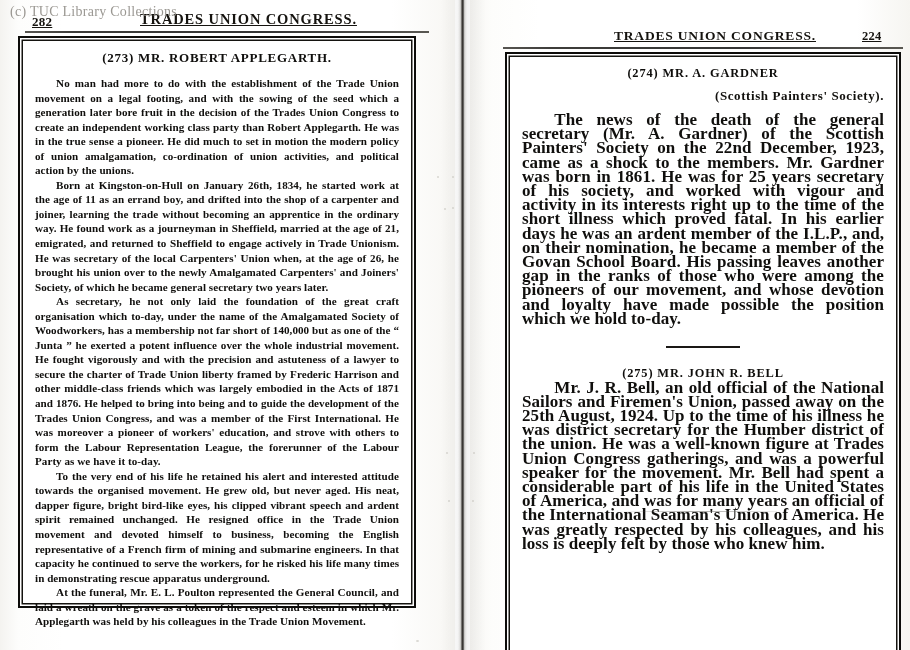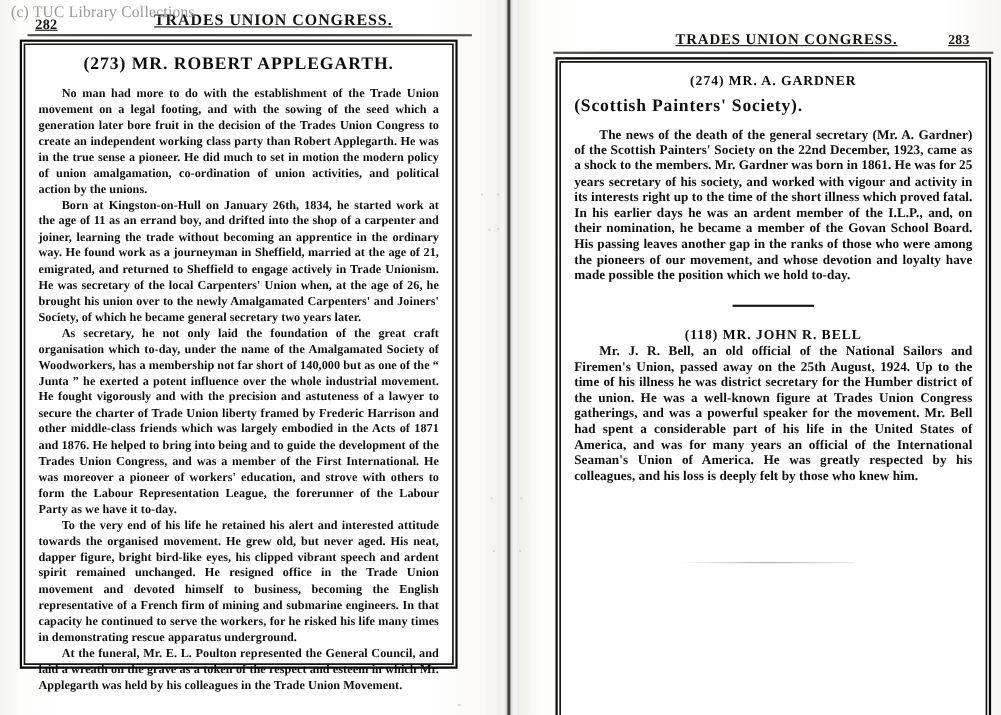--- a/index.html
+++ b/index.html
@@ -81,43 +81,43 @@
     box-sizing:border-box;
   }
   .box-left{left:18px;top:36px;width:398px;height:572px;}
   .box-right{left:505px;top:52px;width:396px;height:624px;}
 
   .boxinner{padding:12px 15px 10px 15px;}
 
   
   h2.obit-title{
     margin:0;text-align:center;
-    font-weight:700;font-size:16px;
+    font-weight:700;font-size:13px;
     letter-spacing:.055em;color:#0f0e0c;
   }
   .box-right h2.obit-title{font-size:12.4px;letter-spacing:.07em;}
   h3.obit-sub{
-    margin:7px 0 0 0;text-align:left;
-    font-weight:700;font-size:16px;
+    margin:7px 0 0 0;text-align:right;
+    font-weight:700;font-size:13px;
     letter-spacing:.045em;color:#12110e;
   }
   p.obit{
     margin:0;
     text-align:justify;
     text-justify:inter-word;
     font-size:11.1px;
     line-height:14.55px;
     font-weight:700;
     color:#100f0d;
     text-indent:1.9em;
     letter-spacing:.004em;
     -webkit-font-smoothing:none;
   }
   .box-left p.obit:first-of-type{margin-top:10px;}
-  .box-right p.obit{font-size:12px;line-height:14.2px;}
+  .box-right p.obit{font-size:17px;line-height:14.2px;}
   .box-right p.obit:first-of-type{margin-top:9px;}
 
   .sep-rule{
     width:74px;height:1.6px;margin:20px auto 18px auto;
     background:#1a1815;
   }
   .faint-rule{
     position:absolute;left:617px;top:511px;width:160px;height:1px;
     background:linear-gradient(90deg,rgba(120,118,112,0),rgba(90,88,82,.75),rgba(120,118,112,.2));
     opacity:.7;
@@ -157,32 +157,32 @@
       <p class="obit">No man had more to do with the establishment of the Trade Union movement on a legal footing, and with the sowing of the seed which a generation later bore fruit in the decision of the Trades Union Congress to create an independent working class party than Robert Applegarth. He was in the true sense a pioneer. He did much to set in motion the modern policy of union amalgamation, co-ordination of union activities, and political action by the unions.</p>
       <p class="obit">Born at Kingston-on-Hull on January 26th, 1834, he started work at the age of 11 as an errand boy, and drifted into the shop of a carpenter and joiner, learning the trade without becoming an apprentice in the ordinary way. He found work as a journeyman in Sheffield, married at the age of 21, emigrated, and returned to Sheffield to engage actively in Trade Unionism. He was secretary of the local Carpenters' Union when, at the age of 26, he brought his union over to the newly Amalgamated Carpenters' and Joiners' Society, of which he became general secretary two years later.</p>
       <p class="obit">As secretary, he not only laid the foundation of the great craft organisation which to-day, under the name of the Amalgamated Society of Woodworkers, has a membership not far short of 140,000 but as one of the “ Junta ” he exerted a potent influence over the whole industrial movement. He fought vigorously and with the precision and astuteness of a lawyer to secure the charter of Trade Union liberty framed by Frederic Harrison and other middle-class friends which was largely embodied in the Acts of 1871 and 1876. He helped to bring into being and to guide the development of the Trades Union Congress, and was a member of the First International. He was moreover a pioneer of workers' education, and strove with others to form the Labour Representation League, the forerunner of the Labour Party as we have it to-day.</p>
       <p class="obit">To the very end of his life he retained his alert and interested attitude towards the organised movement. He grew old, but never aged. His neat, dapper figure, bright bird-like eyes, his clipped vibrant speech and ardent spirit remained unchanged. He resigned office in the Trade Union movement and devoted himself to business, becoming the English representative of a French firm of mining and submarine engineers. In that capacity he continued to serve the workers, for he risked his life many times in demonstrating rescue apparatus underground.</p>
       <p class="obit">At the funeral, Mr. E. L. Poulton represented the General Council, and laid a wreath on the grave as a token of the respect and esteem in which Mr. Applegarth was held by his colleagues in the Trade Union Movement.</p>
     </div>
   </div>
 
   <div class="rule-head rule-head-r"></div>
   <div class="runhead rh-right-title">TRADES UNION CONGRESS.</div>
-  <div class="runhead rh-right-num">283</div>
+  <div class="runhead rh-right-num">224</div>
 
   <div class="framebox box-right">
     <div class="boxinner">
 
       <h2 class="obit-title">(274) MR. A. GARDNER</h2>
       <h3 class="obit-sub">(Scottish Painters' Society).</h3>
       <p class="obit">The news of the death of the general secretary (Mr. A. Gardner) of the Scottish Painters' Society on the 22nd December, 1923, came as a shock to the members. Mr. Gardner was born in 1861. He was for 25 years secretary of his society, and worked with vigour and activity in its interests right up to the time of the short illness which proved fatal. In his earlier days he was an ardent member of the I.L.P., and, on their nomination, he became a member of the Govan School Board. His passing leaves another gap in the ranks of those who were among the pioneers of our movement, and whose devotion and loyalty have made possible the position which we hold to-day.</p>
 
       <div class="sep-rule"></div>
 
-      <h2 class="obit-title">(118) MR. JOHN R. BELL</h2>
+      <h2 class="obit-title">(275) MR. JOHN R. BELL</h2>
       <p class="obit">Mr. J. R. Bell, an old official of the National Sailors and Firemen's Union, passed away on the 25th August, 1924. Up to the time of his illness he was district secretary for the Humber district of the union. He was a well-known figure at Trades Union Congress gatherings, and was a powerful speaker for the movement. Mr. Bell had spent a considerable part of his life in the United States of America, and was for many years an official of the International Seaman's Union of America. He was greatly respected by his colleagues, and his loss is deeply felt by those who knew him.</p>
 
     </div>
   </div>
 
   <div class="faint-rule"></div>
 
 </div>
 
 </body></html>

